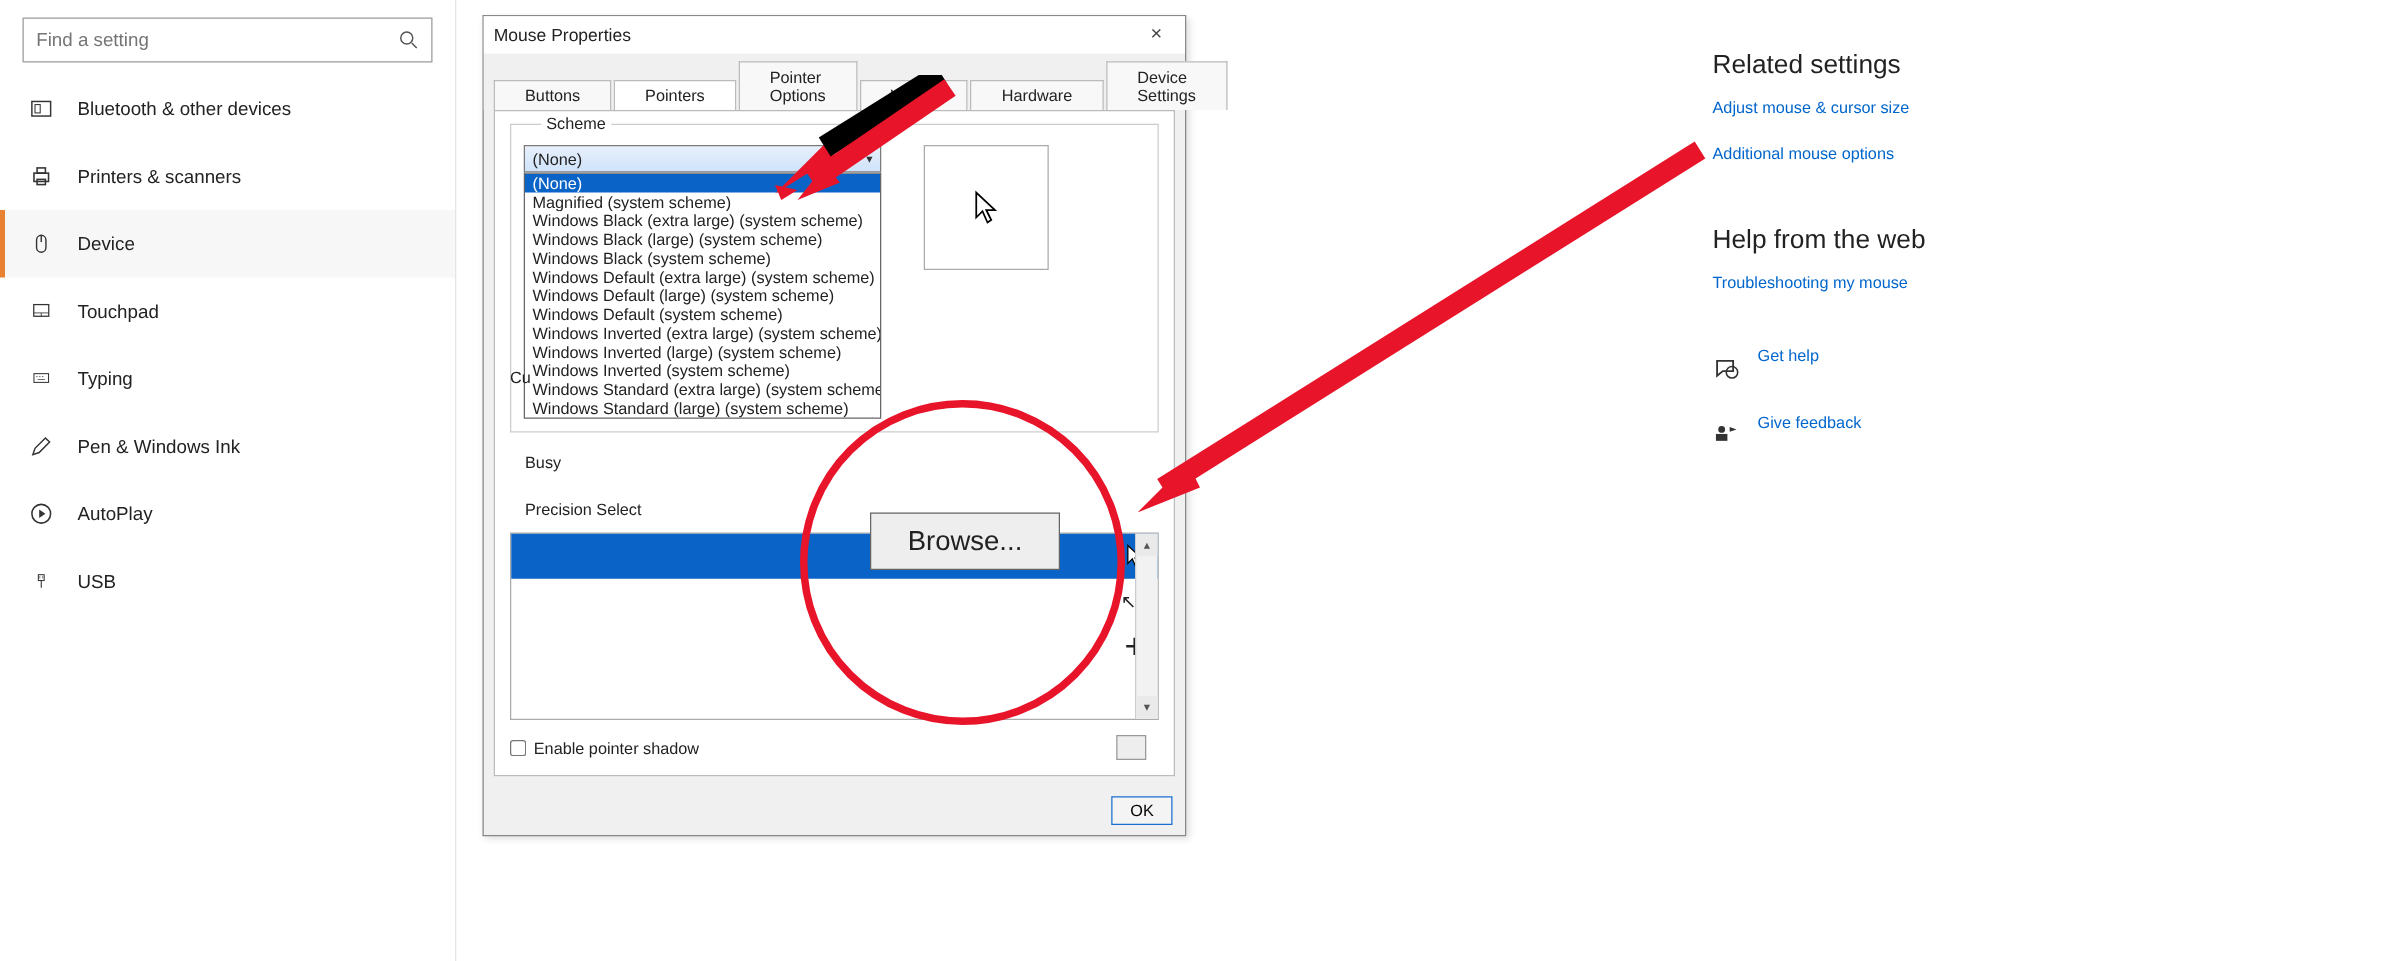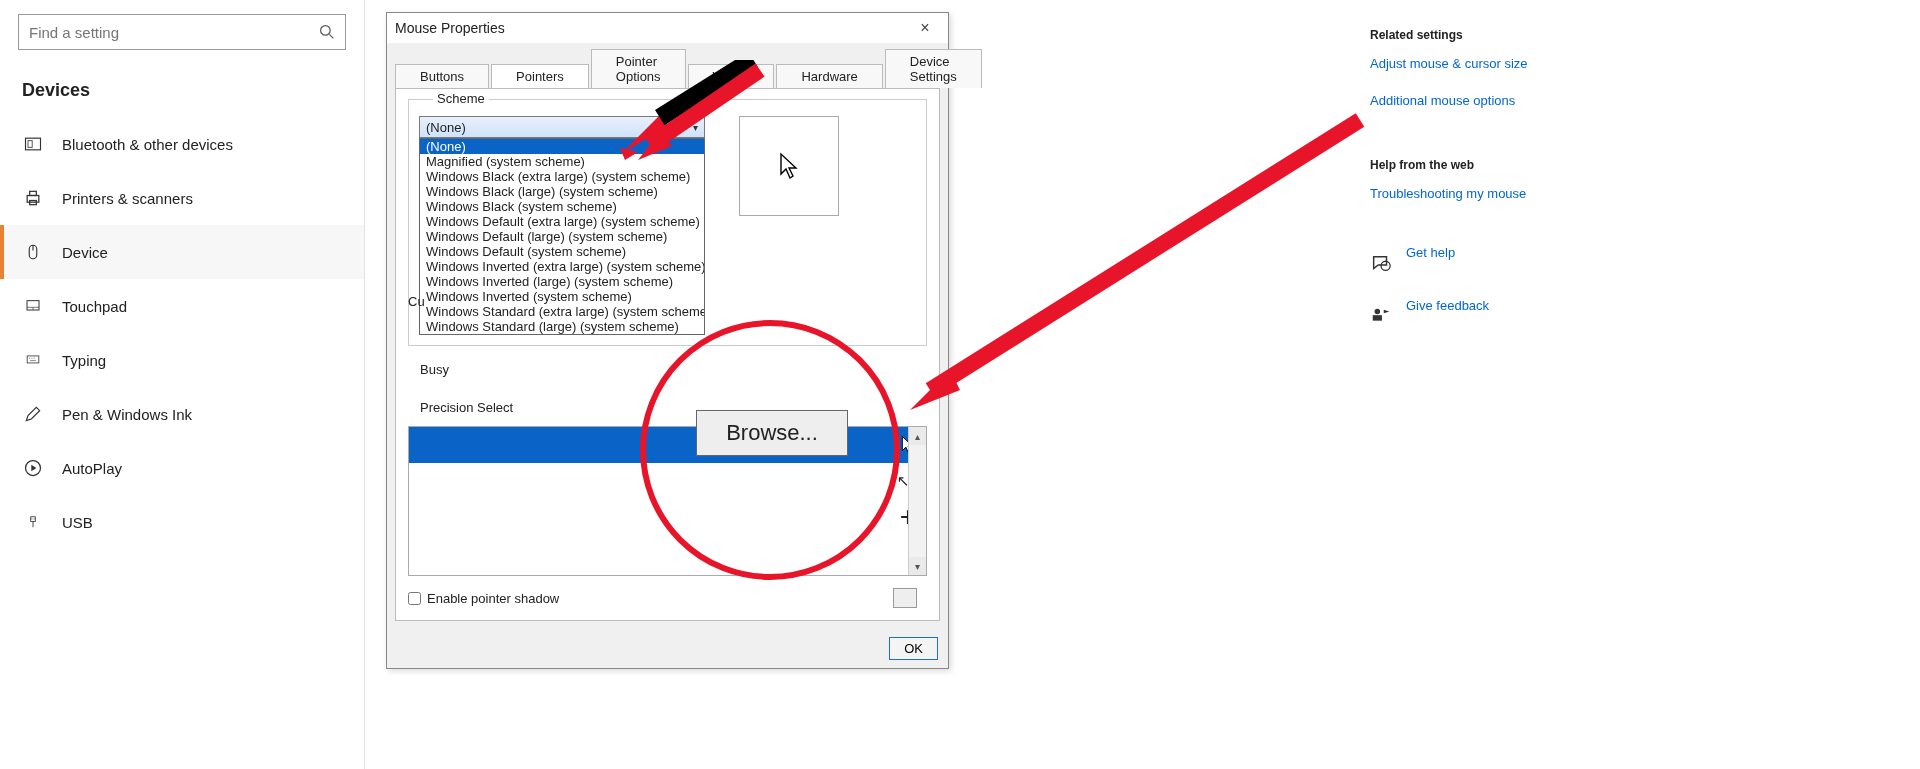--- a/index.html
+++ b/index.html
@@ -13,21 +13,21 @@
 .search-box .si { width: 16px; height: 16px; color: #555; }
 .side-head { font-size: 18px; font-weight: 600; padding: 20px 22px 16px 22px; }
 .nav { list-style: none; }
 .nav li { display: flex; align-items: center; height: 54px; padding-left: 22px; cursor: pointer; }
 .nav li.selected { border-left: 4px solid #E88232; padding-left: 18px; background: #f7f7f7; }
 .nav li .ico { width: 22px; height: 22px; margin-right: 18px; display: flex; align-items: center; justify-content: center; color: #333; }
 .nav li span.lbl { font-size: 15px; text-align: center; }
 
 
 .rightcol { position: absolute; right: 300px; top: 14px; width: 250px; }
-.rightcol h3 { font-size: 12px; font-weight: 700; margin: 14px 0 14px 0; }
+.rightcol h3 { font-size: 21px; font-weight: 400; margin: 26px 0 14px 0; }
 .rightcol a { display: block; color: #0066CC; text-decoration: none; font-size: 13px; margin-bottom: 22px; }
 .rightcol .linkrow { display: flex; align-items: center; margin-bottom: 16px; }
 .rightcol .linkrow .li-ico { width: 22px; height: 22px; margin-right: 14px; }
 
 
 .dialog { position: absolute; left: 386px; top: 12px; width: 563px; background: #f0f0f0; border: 1px solid #888; box-shadow: 2px 2px 6px rgba(0,0,0,0.15); }
 .dlg-title { height: 30px; display: flex; align-items: center; padding: 0 8px; font-size: 14px; background: #fff; justify-content: space-between; }
 .dlg-close { width: 30px; height: 24px; display: flex; align-items: center; justify-content: center; font-size: 16px; color: #444; cursor: pointer; }
 .tabs { display: flex; align-items: flex-end; padding: 6px 8px 0 8px; font-size: 13px; background: #f0f0f0; }
 .tab { padding: 4px 24px; border: 1px solid #bbb; border-bottom: none; margin-right: 2px; background: #f8f8f8; cursor: pointer; }
@@ -72,21 +72,20 @@
 <div class="sidebar">
   <div class="search-wrap">
     <div class="search-box">
       <input type="text" placeholder="Find a setting" style="">
       <svg class="si" viewBox="0 0 20 20">
           <circle cx="8" cy="8" r="6" fill="none" stroke="currentColor" stroke-width="1.5"></circle>
           <line x1="13" y1="13" x2="18" y2="18" stroke="currentColor" stroke-width="1.5"></line>
         </svg>
     </div>
   </div>
-  <div class="side-head">Devices</div>
   <ul class="nav" id="nav">
       <li>
         <span class="ico">
           <svg viewBox="0 0 24 24" width="20" height="20">
             <rect x="3" y="5" width="18" height="14" fill="none" stroke="#333" stroke-width="1.4"></rect>
             <rect x="6" y="8" width="5" height="8" fill="none" stroke="#333"></rect>
           </svg>
         </span>
         <span class="lbl">Bluetooth &amp; other devices</span>
       </li>

